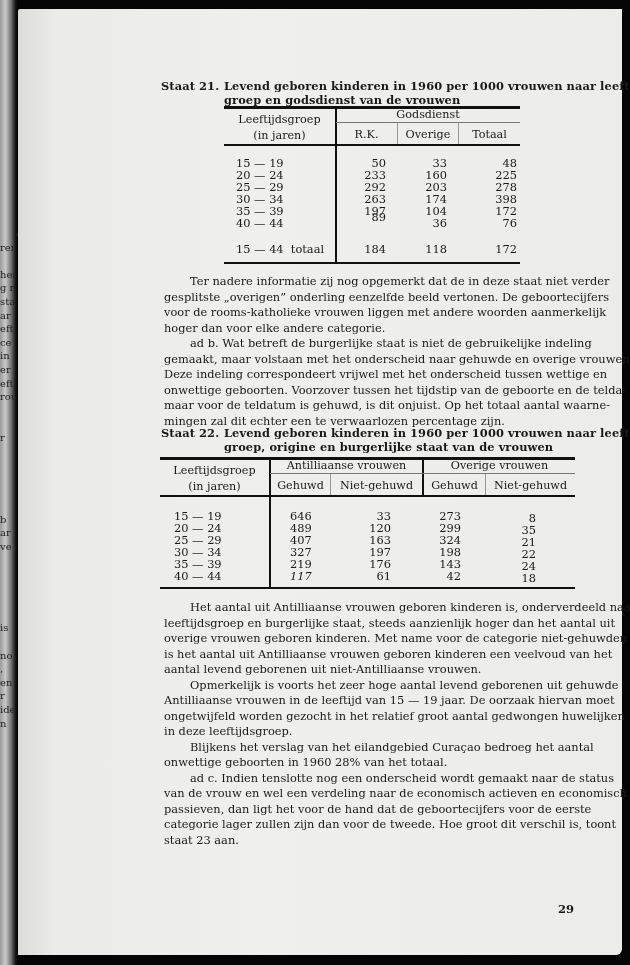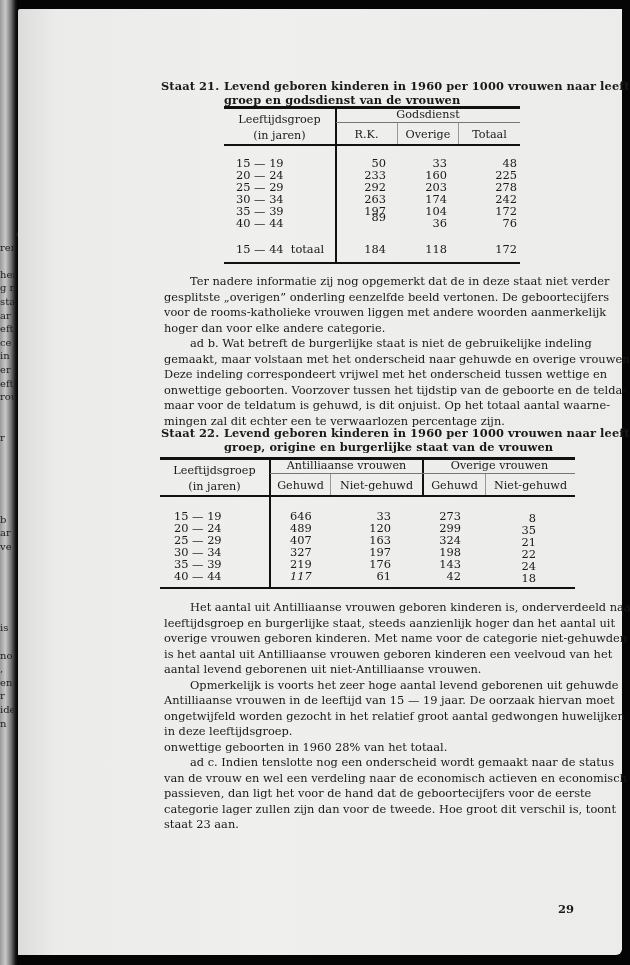--- a/index.html
+++ b/index.html
@@ -110,21 +110,21 @@
     <div>
       <div class="cell" style="left:218px; top:171px;">25 — 29</div>
       <div class="cell r" style="left:320px; width:48px; top:171px;">292</div>
       <div class="cell r" style="left:380px; width:49px; top:171px;">203</div>
       <div class="cell r" style="left:440px; width:59px; top:171px;">278</div>
     </div>
     <div>
       <div class="cell" style="left:218px; top:183px;">30 — 34</div>
       <div class="cell r" style="left:320px; width:48px; top:183px;">263</div>
       <div class="cell r" style="left:380px; width:49px; top:183px;">174</div>
-      <div class="cell r" style="left:440px; width:59px; top:183px;">242</div>
+      <div class="cell r" style="left:440px; width:59px; top:183px;">398</div>
     </div>
     <div>
       <div class="cell" style="left:218px; top:195px;">35 — 39</div>
       <div class="cell r" style="left:320px; width:48px; top:195px;">197</div>
       <div class="cell r" style="left:380px; width:49px; top:195px;">104</div>
       <div class="cell r" style="left:440px; width:59px; top:195px;">172</div>
     </div>
     <div>
       <div class="cell" style="left:218px; top:207px;">40 — 44</div>
       <div class="cell r" style="left:320px; width:48px; top:201px;">89</div>
@@ -224,20 +224,21 @@
   <div class="para" style="top:591px;" id="para2">
       <span class="line ind">Het aantal uit Antilliaanse vrouwen geboren kinderen is, onderverdeeld naar</span>
       <span class="line">leeftijdsgroep en burgerlijke staat, steeds aanzienlijk hoger dan het aantal uit</span>
       <span class="line">overige vrouwen geboren kinderen. Met name voor de categorie niet-gehuwden</span>
       <span class="line">is het aantal uit Antilliaanse vrouwen geboren kinderen een veelvoud van het</span>
       <span class="line last">aantal levend geborenen uit niet-Antilliaanse vrouwen.</span>
       <span class="line ind">Opmerkelijk is voorts het zeer hoge aantal levend geborenen uit gehuwde</span>
       <span class="line">Antilliaanse vrouwen in de leeftijd van 15 — 19 jaar. De oorzaak hiervan moet</span>
       <span class="line">ongetwijfeld worden gezocht in het relatief groot aantal gedwongen huwelijken</span>
       <span class="line last">in deze leeftijdsgroep.</span>
+      <span class="line ind">Blijkens  het verslag van het eilandgebied Curaçao bedroeg het aantal</span>
       <span class="line last">onwettige geboorten in 1960 28% van het totaal.</span>
       <span class="line ind">ad c.  Indien tenslotte nog een onderscheid wordt gemaakt naar de status</span>
       <span class="line">van de vrouw en wel een verdeling naar de economisch actieven en economisch</span>
       <span class="line">passieven, dan ligt het voor de hand dat de geboortecijfers voor de eerste</span>
       <span class="line">categorie lager zullen zijn dan voor de tweede. Hoe groot dit verschil is, toont</span>
       <span class="line last">staat 23 aan.</span>
     </div>
 
   <div class="pageno" style="left:540px; top:893px;">29</div>
 </div>

